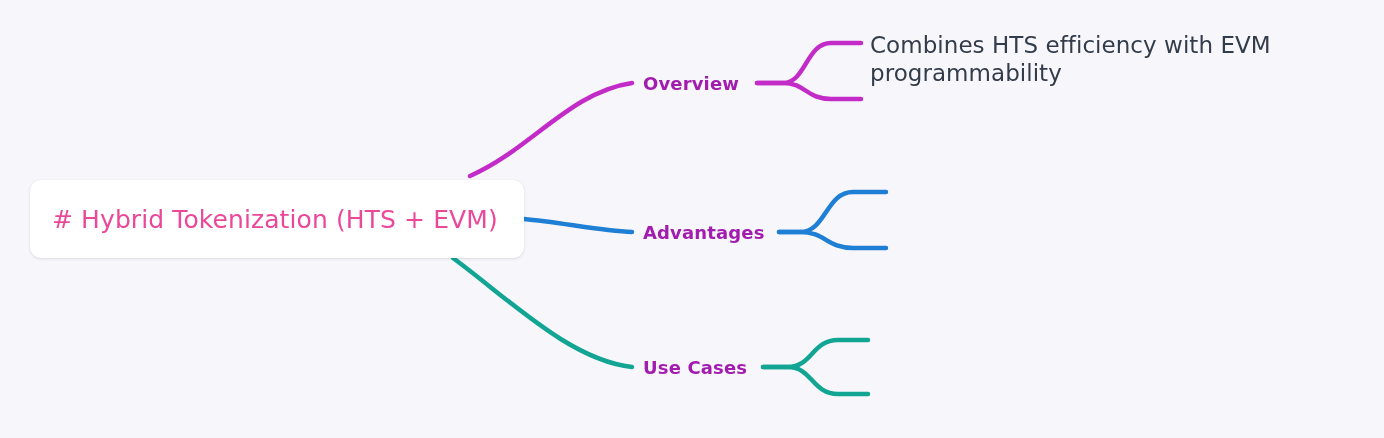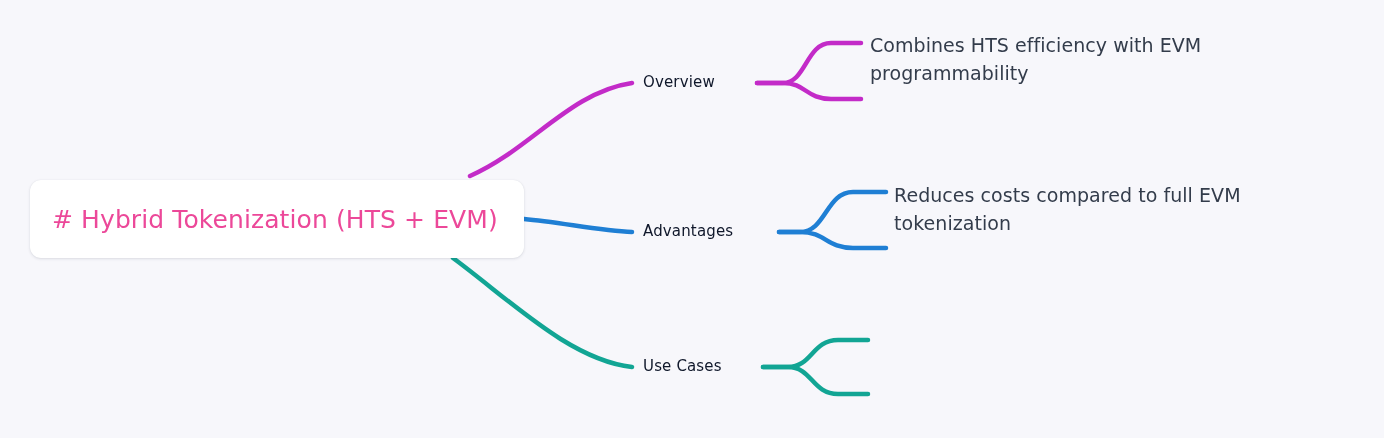--- a/index.html
+++ b/index.html
@@ -42,29 +42,29 @@
   }
   .root-label {
     font-size: 25px;
     font-weight: 400;
     color: #ec4899;
     letter-spacing: 0.1px;
     white-space: nowrap;
   }
   .branch-label {
     position: absolute;
-    font-size: 15px;
-    font-weight: 400;
-    color: #0f172a;
+    font-size: 18px;
+    font-weight: 700;
+    color: #a21caf;
     white-space: nowrap;
     letter-spacing: 0.15px;
   }
   .leaf-label {
     position: absolute;
-    font-size: 19px;
+    font-size: 23px;
     font-weight: 400;
     color: #333c4b;
     line-height: 28px;
     letter-spacing: 0.05px;
   }
   .branch-overview  { left: 643px; top: 73px; }
   .branch-advantages{ left: 643px; top: 222px; }
   .branch-usecases  { left: 643px; top: 357px; }
 
   .leaf-o1 { left: 870px; top: 31px;  width: 470px; }
@@ -103,16 +103,15 @@
   <div class="root-node">
     <span class="root-label"># Hybrid Tokenization (HTS + EVM)</span>
   </div>
 
   <div class="branch-label branch-overview">Overview</div>
   <div class="branch-label branch-advantages">Advantages</div>
   <div class="branch-label branch-usecases">Use Cases</div>
 
   <div class="leaf-label leaf-o1">Combines HTS efficiency with EVM programmability</div>
 
-  <div class="leaf-label leaf-a1">Reduces costs compared to full EVM tokenization</div>
 
 
 </div>
 
 </body></html>

